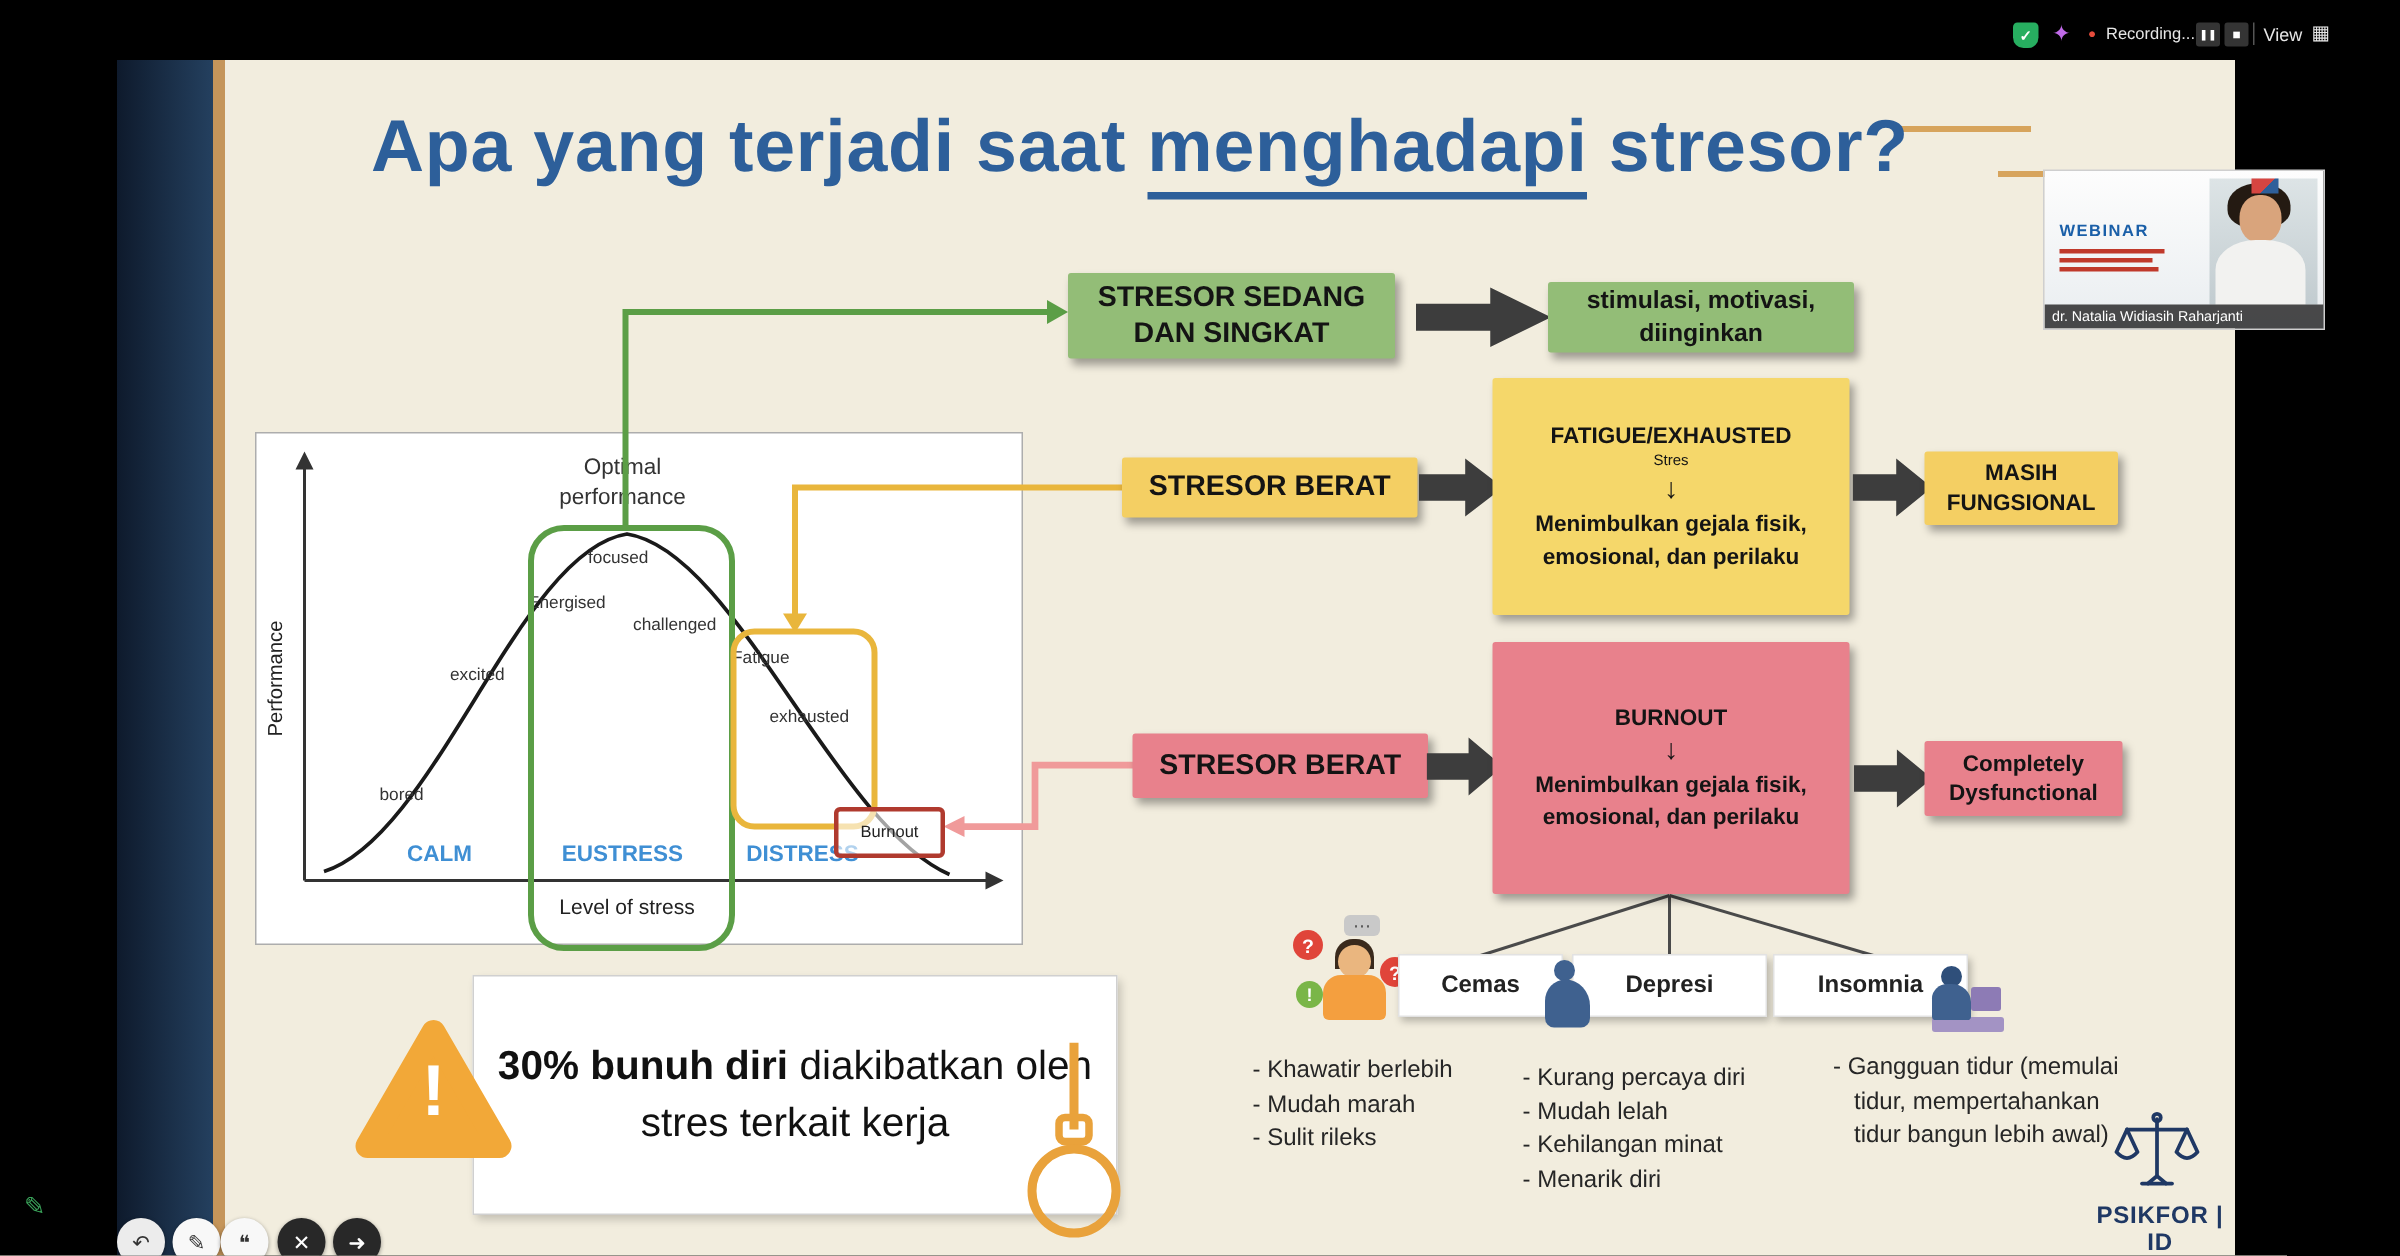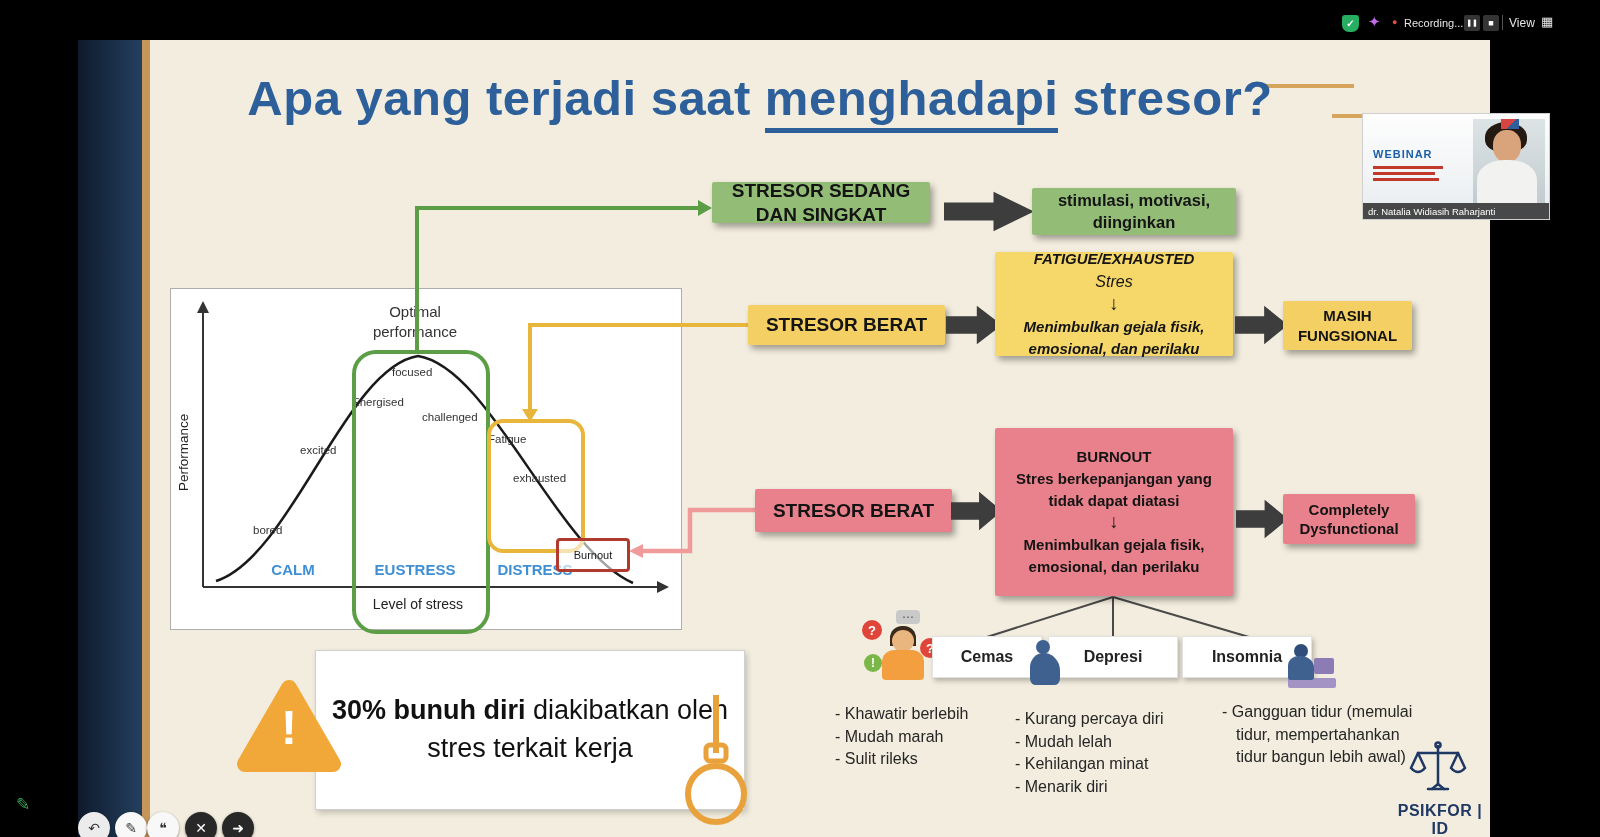--- a/index.html
+++ b/index.html
@@ -40,21 +40,21 @@
   .flow-box{display:flex;flex-direction:column;align-items:center;justify-content:center;
     text-align:center;color:#141414;box-shadow:3px 4px 6px rgba(0,0,0,.35);border-radius:2px;z-index:3;}
   .green-bg{background:#93bd77;}
   .yellow-bg{background:#f4cf63;}
   .yellow-light-bg{background:#f5d76a;}
   .red-bg{background:#e8818c;}
   .src-label{font-weight:bold;font-size:19px;line-height:1.25;}
   .res-label{font-weight:bold;font-size:15px;line-height:1.3;}
   .soft-label{font-weight:600;font-size:16.5px;line-height:1.3;}
   .detail-title{font-weight:bold;font-size:15px;line-height:1.45;}
-  .detail-line{font-size:16px;line-height:1.45;}
+  .detail-line{font-size:10px;line-height:1.45;}
   .detail-body{font-weight:bold;font-size:15px;line-height:1.45;}
   .down-arrow{font-weight:bold;font-size:19px;line-height:1.2;}
   .fat-arrow{background:#3d3d3d;z-index:3;
     clip-path:polygon(0% 30%,55% 30%,55% 6%,100% 50%,55% 94%,55% 70%,0% 70%);
     filter:drop-shadow(2px 3px 2px rgba(0,0,0,.3));}
   
   .symptom-box{background:#fff;border:1px solid #e2e2e2;box-shadow:2px 3px 5px rgba(0,0,0,.25);
     display:flex;align-items:center;justify-content:center;font-size:16px;font-weight:600;color:#222;z-index:3;}
   .symptom-list{font-size:16px;color:#262626;line-height:1.42;}
   .symptom-list .item{padding-left:14px;text-indent:-14px;}
@@ -144,50 +144,49 @@
   <polygon points="698,200 712,208 698,216" fill="#5b9e46"></polygon>
   <polyline points="750,325 530,325 530,411" fill="none" stroke="#e9b63c" stroke-width="4"></polyline>
   <polygon points="522,409 538,409 530,422" fill="#e9b63c"></polygon>
   <polyline points="757,510 690,510 690,551 641,551" fill="none" stroke="#f09a9a" stroke-width="4.5"></polyline>
   <polygon points="643,544 643,558 629,551" fill="#f09a9a"></polygon>
   <line x1="1113" y1="597" x2="987" y2="637" stroke="#4a4a4a" stroke-width="2"></line>
   <line x1="1113" y1="597" x2="1113" y2="637" stroke="#4a4a4a" stroke-width="2"></line>
   <line x1="1113" y1="597" x2="1249" y2="637" stroke="#4a4a4a" stroke-width="2"></line>
 </svg>
 
-<div class="abs flow-box green-bg" style="left:712px;top:182px;width:218px;height:41px;">
+<div class="abs flow-box green-bg" style="left:712px;top:182px;width:218px;height:57px;">
   <div class="src-label">STRESOR SEDANG DAN SINGKAT</div>
 </div>
 <div class="abs fat-arrow" style="left:944px;top:189px;width:90px;height:45px;"></div>
 <div class="abs flow-box green-bg" style="left:1032px;top:188px;width:204px;height:47px;">
   <div class="soft-label">stimulasi, motivasi, diinginkan</div>
 </div>
 
 <div class="abs flow-box yellow-bg" style="left:748px;top:305px;width:197px;height:40px;">
   <div class="src-label">STRESOR BERAT</div>
 </div>
 <div class="abs fat-arrow" style="left:946px;top:303px;width:56px;height:44px;"></div>
-<div class="abs flow-box yellow-light-bg" style="left:995px;top:252px;width:238px;height:104px;padding:1px;box-sizing:border-box;font-style:italic;">
+<div class="abs flow-box yellow-light-bg" style="left:995px;top:252px;width:238px;height:158px;padding:1px;box-sizing:border-box;">
   <div class="detail-title">FATIGUE/EXHAUSTED</div>
   <div class="detail-line">Stres</div>
   <div class="down-arrow">↓</div>
   <div class="detail-body">Menimbulkan gejala fisik, emosional, dan perilaku</div>
 </div>
 <div class="abs fat-arrow" style="left:1235px;top:303px;width:53px;height:44px;"></div>
 <div class="abs flow-box yellow-bg" style="left:1283px;top:301px;width:129px;height:49px;">
   <div class="res-label">MASIH FUNGSIONAL</div>
 </div>
 
 <div class="abs flow-box red-bg" style="left:755px;top:489px;width:197px;height:43px;">
   <div class="src-label">STRESOR BERAT</div>
 </div>
 <div class="abs fat-arrow" style="left:951px;top:489px;width:51px;height:44px;"></div>
 <div class="abs flow-box red-bg" style="left:995px;top:428px;width:238px;height:168px;padding:4px;box-sizing:border-box;">
   <div class="detail-title">BURNOUT</div>
-  <div class="detail-body">Stres berkepanjangan yang tidak dapat diatasi</div>
   <div class="down-arrow">↓</div>
   <div class="detail-body">Menimbulkan gejala fisik, emosional, dan perilaku</div>
 </div>
 <div class="abs fat-arrow" style="left:1236px;top:497px;width:52px;height:44px;"></div>
 <div class="abs flow-box red-bg" style="left:1283px;top:494px;width:132px;height:50px;">
   <div class="res-label">Completely Dysfunctional</div>
 </div>
 
 <div class="abs" style="left:862px;top:610px;width:78px;height:72px;z-index:3;">
   <div class="abs" style="left:34px;top:0;width:24px;height:14px;background:#c9c9c9;border-radius:4px;display:flex;align-items:center;justify-content:center;font-size:12px;color:#555;">

